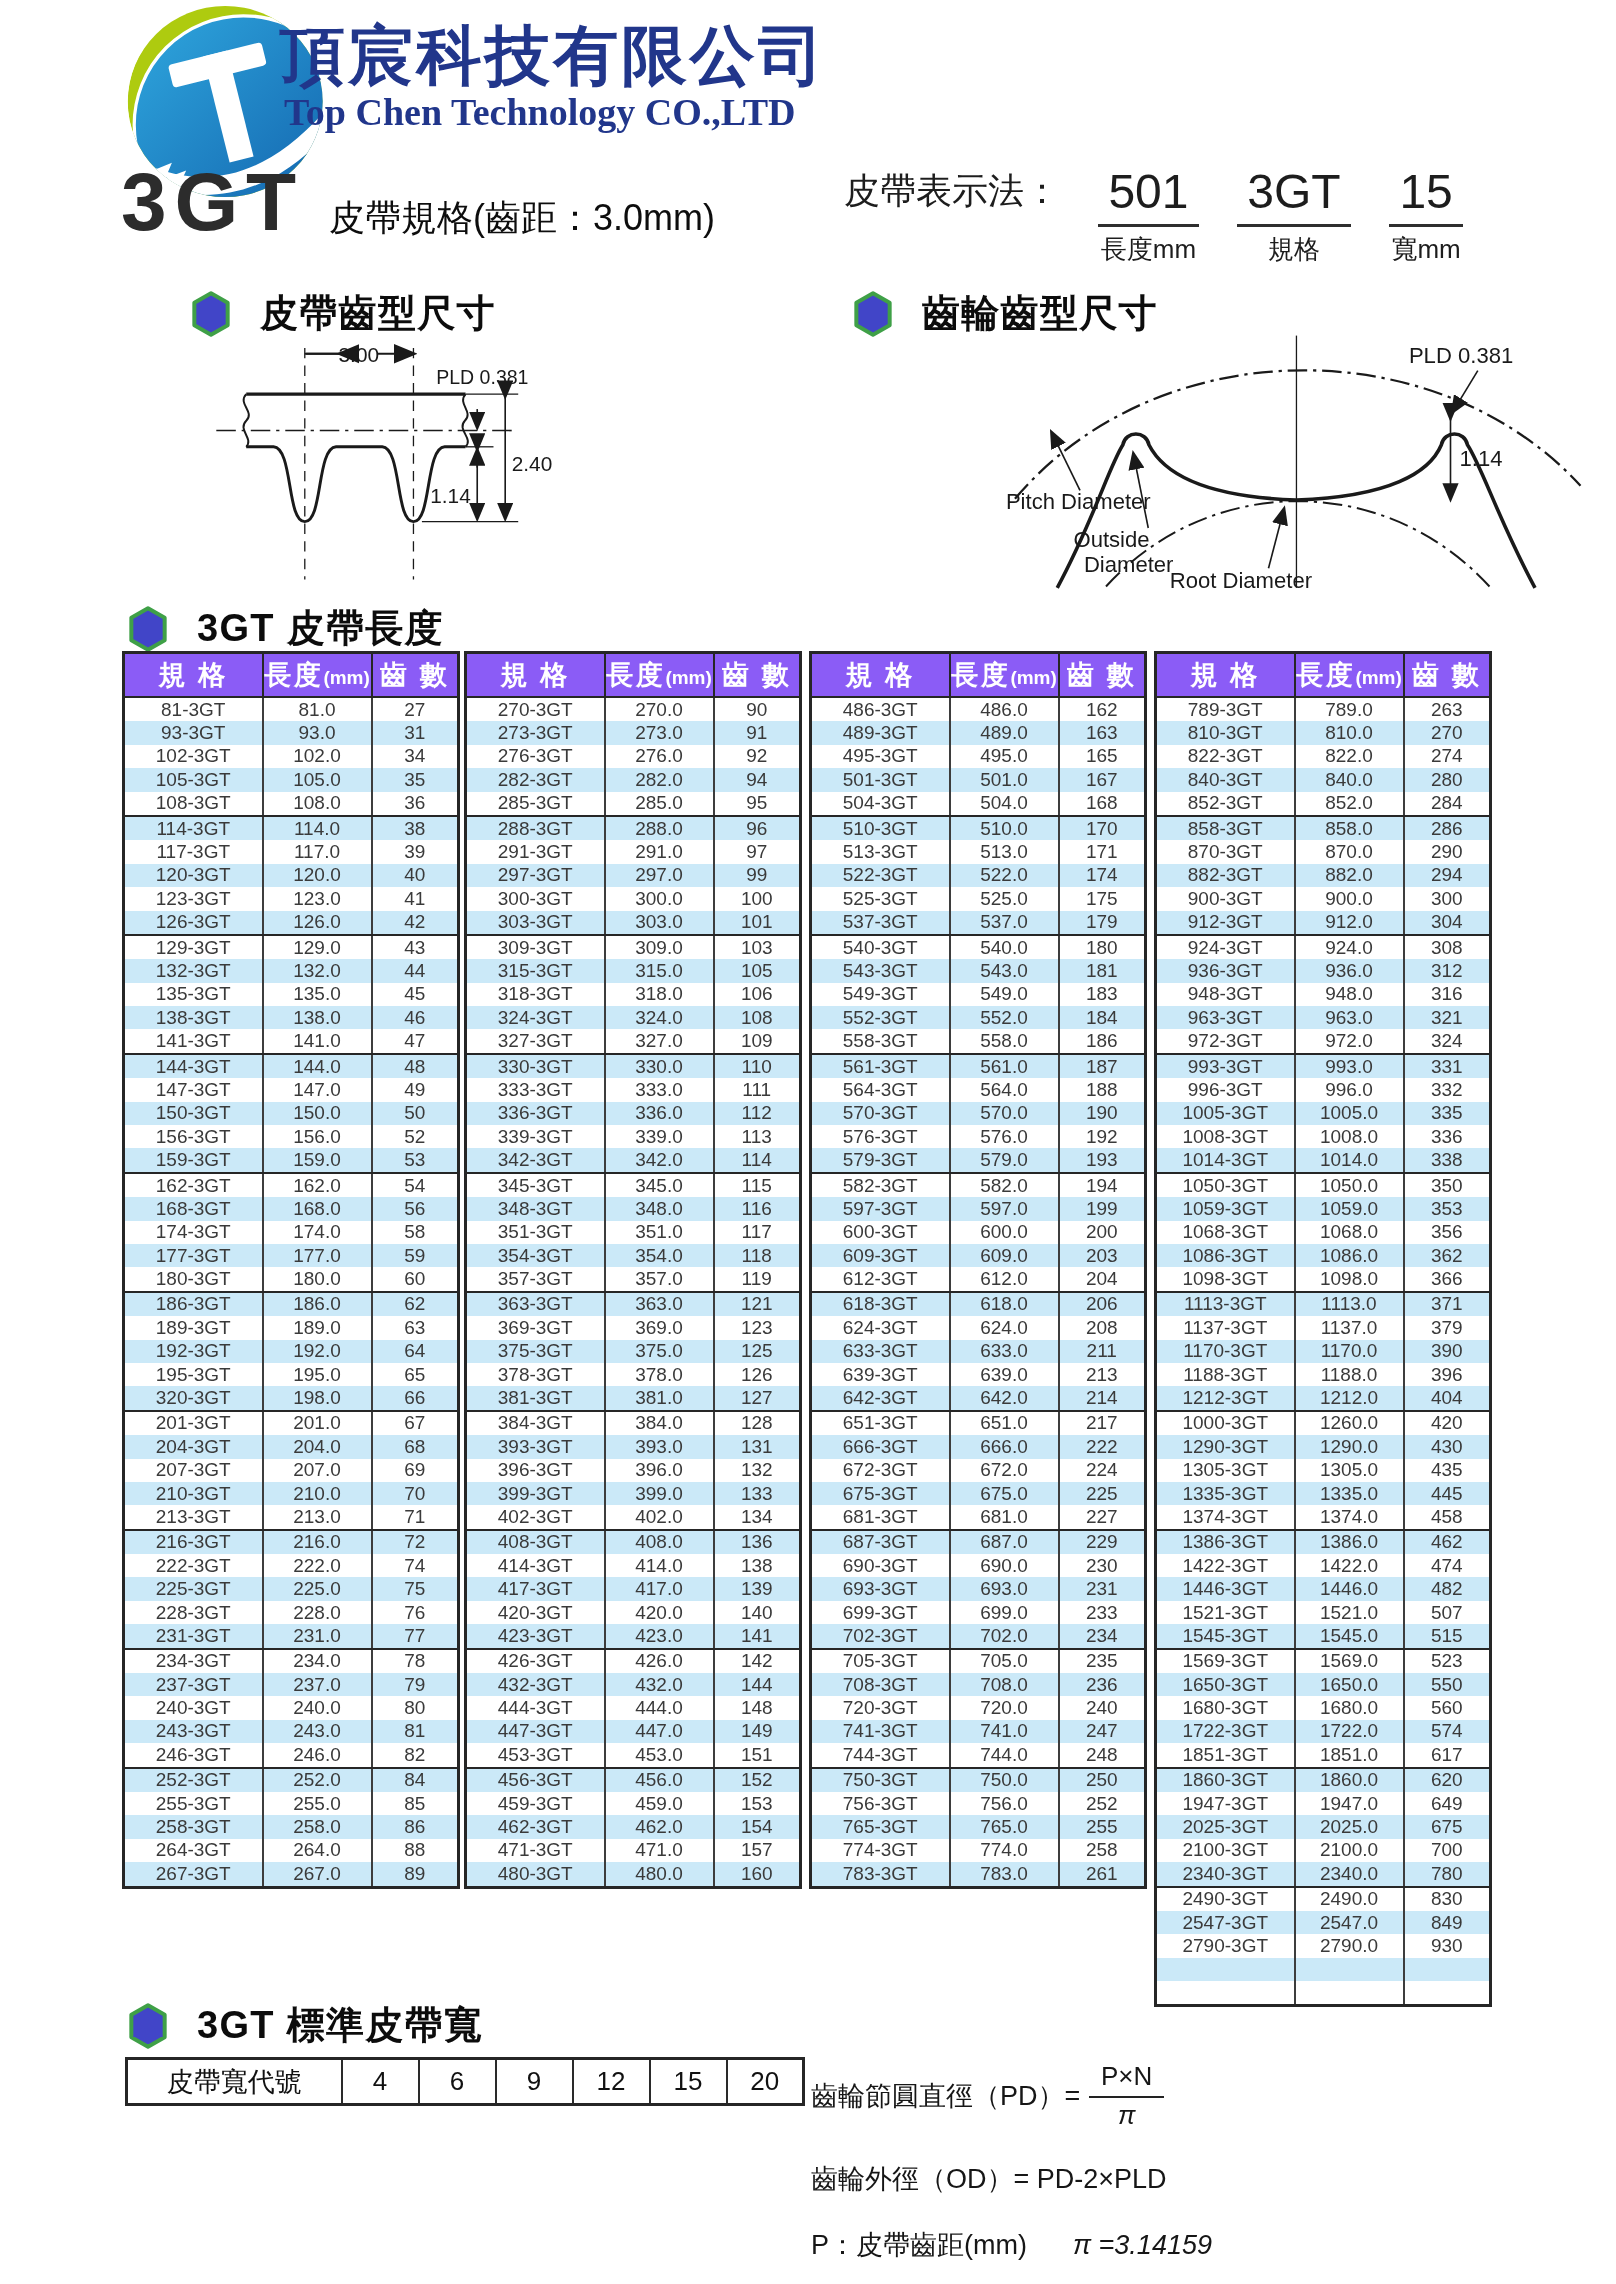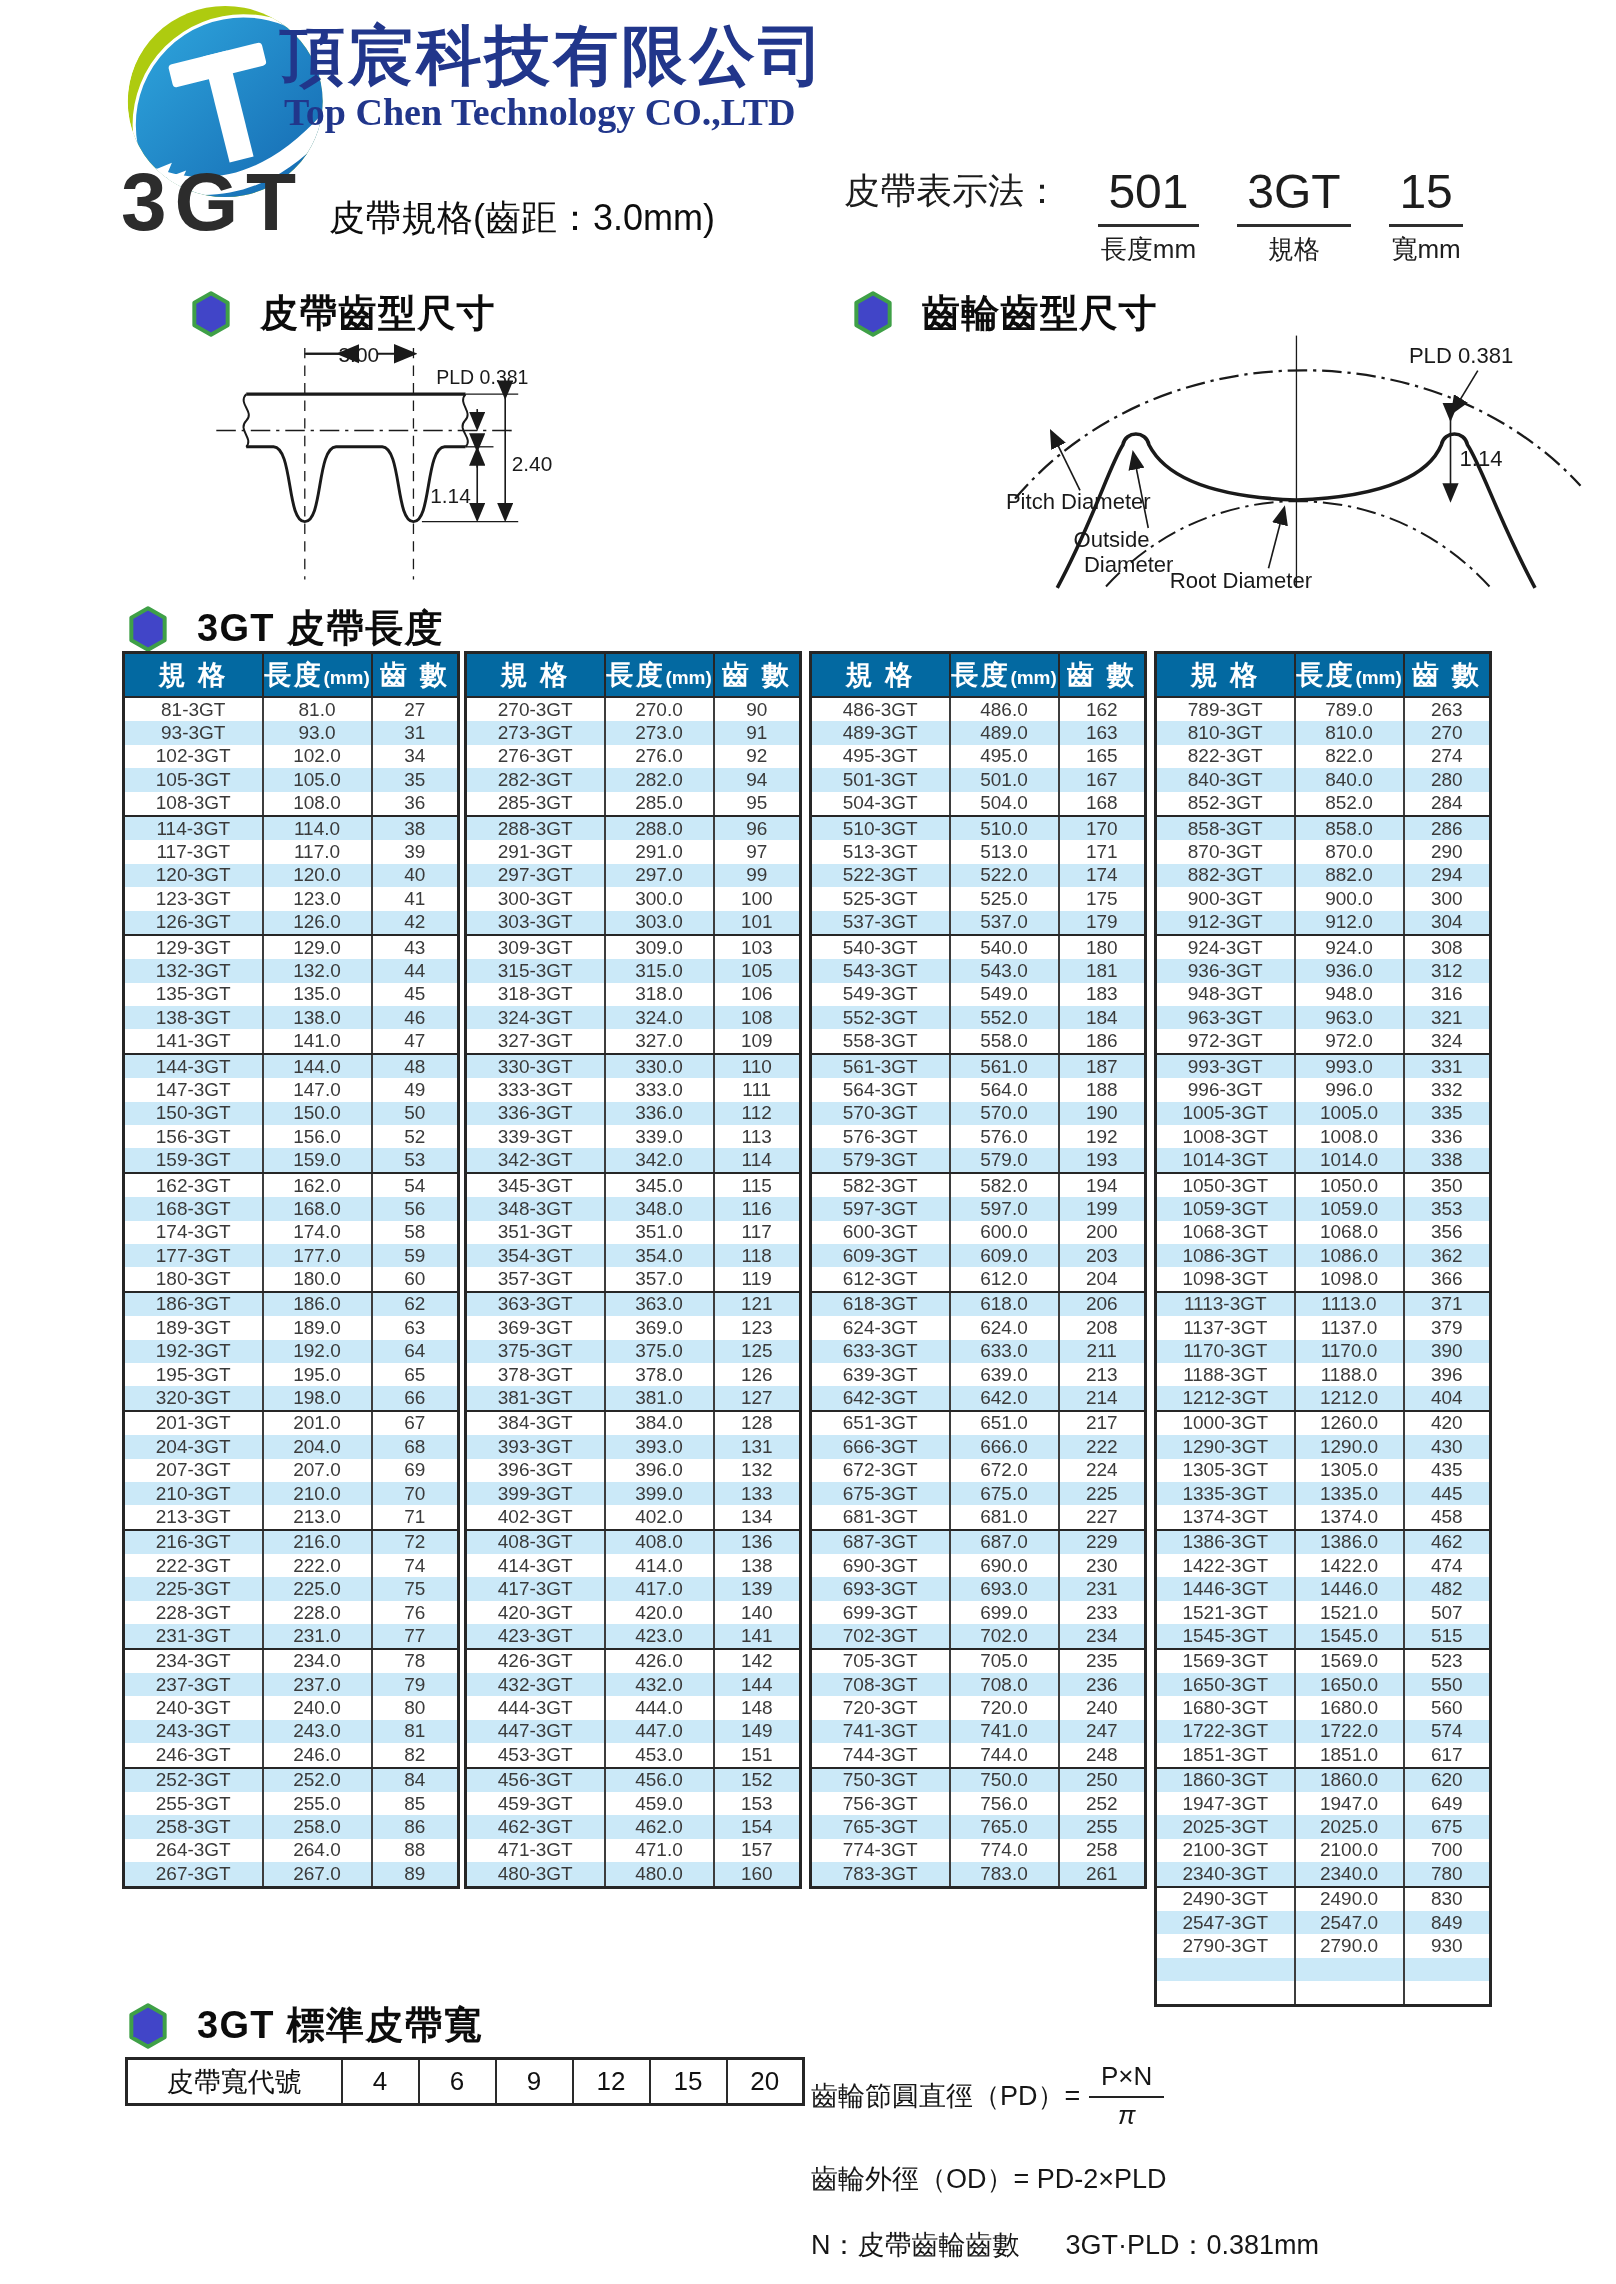--- a/index.html
+++ b/index.html
@@ -29,21 +29,21 @@
   #sec-pulley{left:853px;top:288px;}
   #sec-length{left:128px;top:603px;}
   #sec-width{left:128px;top:2000px;}
   
   #belt-svg{left:207px;top:344px;}
   #pulley-svg{left:995px;top:333px;}
   svg text{font-family:"Liberation Sans", sans-serif;fill:#1a1a1a;}
   
   .belt-table{position:absolute;top:651px;border-collapse:collapse;table-layout:fixed;background:#fff;border:3.3px solid #262626;}
   #bt0{left:122px;} #bt1{left:464px;} #bt2{left:809px;} #bt3{left:1154px;}
-  .belt-table th{height:42px;background:#0369a1;color:#ffffff;font-size:27px;font-weight:bold;
+  .belt-table th{height:42px;background:#8b5cf6;color:#ffffff;font-size:27px;font-weight:bold;
     border:2px solid #262626;letter-spacing:2.6px;padding:0;}
   .belt-table th .unit{font-size:19px;letter-spacing:0;}
   .belt-table td{height:23.4px;font-size:19px;color:#3a3a3a;text-align:center;padding:0;
     border-left:2px solid #3d3d3d;border-right:2px solid #3d3d3d;background:#fff;}
   .belt-table tr.alt td{background:#CBE9F8;}
   .belt-table tr.group-end td{border-bottom:2px solid #262626;}
   
   #width-table{left:125px;top:2057px;border-collapse:collapse;table-layout:fixed;border:3.9px solid #262626;background:#fff;}
   #width-table td{height:43px;font-size:26px;color:#111;text-align:center;border:2px solid #2a2a2a;padding:0 3.9px;}
   #width-table td.wlabel{font-size:27px;}
@@ -1321,18 +1321,23 @@
     <span>齒輪節圓直徑（PD）=</span>
     <span class="frac">
       <span class="num">P×N</span>
       <span class="den">π</span>
     </span>
   </div>
   <div class="f-line">
     <span>齒輪外徑（OD）= PD-2×PLD</span>
   </div>
   <div class="f-line">
+    <span>P：皮帶齒距(mm)</span>
+    <span class="f-gap"></span>
+    <span class="pi">π =3.14159</span>
+  </div>
+  <div class="f-line">
     <span>N：皮帶齒輪齒數</span>
     <span class="f-gap"></span>
     <span>3GT·PLD：0.381mm</span>
   </div>
 </div>
 
 
 </body></html>

